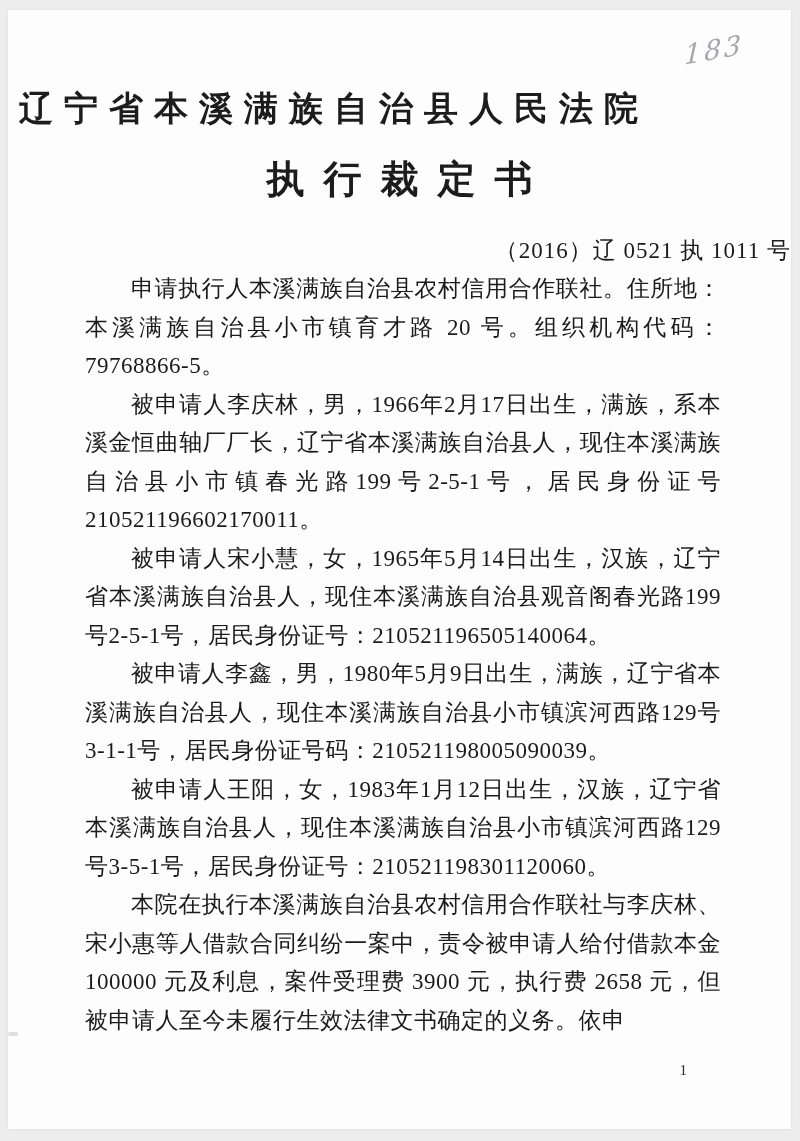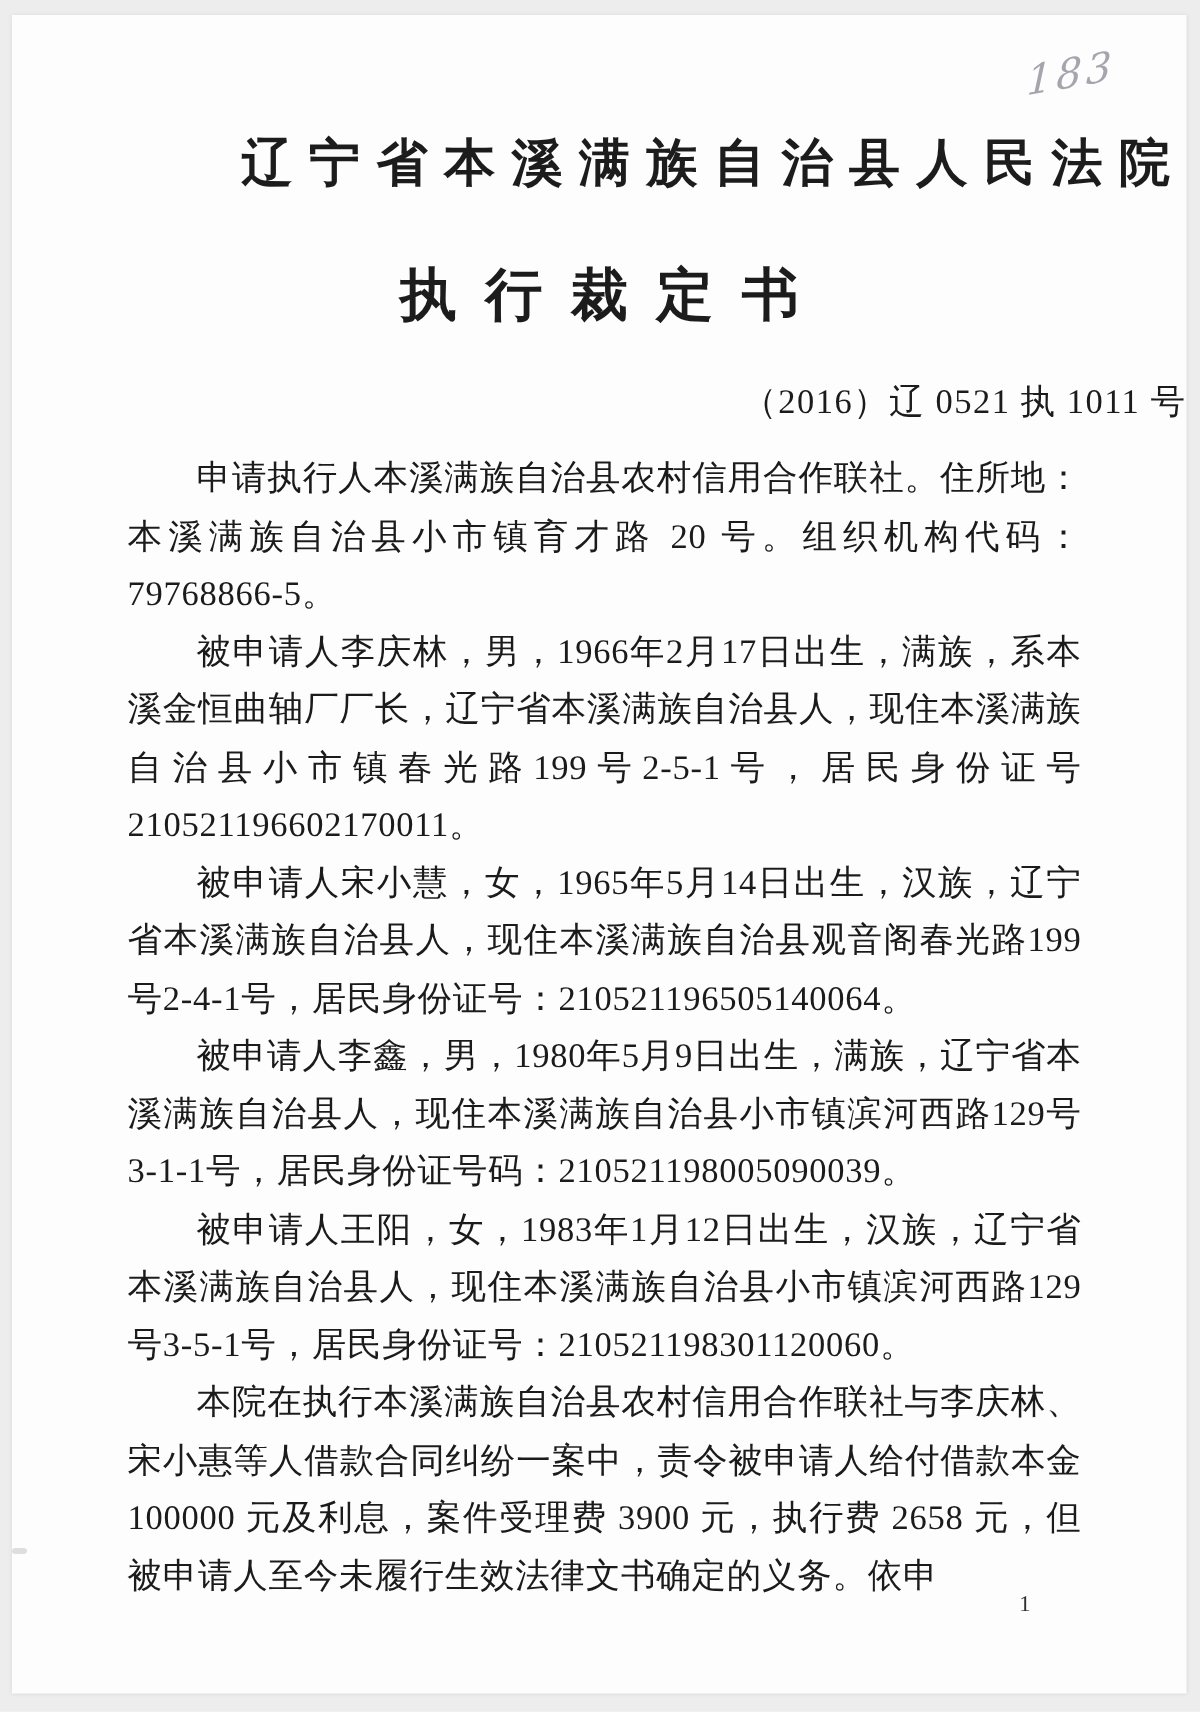--- a/index.html
+++ b/index.html
@@ -33,47 +33,47 @@
     font-size: 27px;
     font-style: italic;
     color: #90909b;
     opacity: 0.8;
     transform: rotate(-10deg) skewX(-12deg);
     letter-spacing: 3px;
     font-family: "DejaVu Serif", serif;
   }
   .court-name {
     padding-top: 76px;
-    text-align: right;
+    text-align: left;
     font-size: 34px;
     font-weight: bold;
     letter-spacing: 11px;
     text-indent: 11px;
     color: #1c1c1c;
     white-space: nowrap;
   }
   .doc-title {
-    margin-top: 39px;
+    margin-top: 22px;
     text-align: center;
     font-size: 38px;
     font-weight: bold;
     letter-spacing: 19px;
     text-indent: 19px;
     color: #1c1c1c;
     white-space: nowrap;
   }
   .case-number {
     margin-top: 30px;
     text-align: right;
     font-size: 23px;
     color: #1b1b1b;
     letter-spacing: 1px;
   }
   .body-text {
-    margin-top: 17px;
+    margin-top: 4px;
     padding-left: 77px;
     padding-right: 70px;
     font-size: 23px;
     line-height: 38.5px;
     text-align: justify;
     color: #1b1b1b;
     letter-spacing: 0.5px;
   }
   .body-text p {
     margin: 0;
@@ -107,21 +107,21 @@
 
     <div class="court-name">辽宁省本溪满族自治县人民法院</div>
 
     <div class="doc-title">执行裁定书</div>
 
     <div class="case-number">（2016）辽 0521 执 1011 号</div>
 
     <div class="body-text">
       <p>申请执行人本溪满族自治县农村信用合作联社。住所地：本溪满族自治县小市镇育才路 20 号。组织机构代码：79768866-5。</p>
       <p>被申请人李庆林，男，1966年2月17日出生，满族，系本溪金恒曲轴厂厂长，辽宁省本溪满族自治县人，现住本溪满族自治县小市镇春光路199号2-5-1号，居民身份证号210521196602170011。</p>
-      <p>被申请人宋小慧，女，1965年5月14日出生，汉族，辽宁省本溪满族自治县人，现住本溪满族自治县观音阁春光路199号2-4-1号，居民身份证号：210521196505140064。</p>
+      <p>被申请人宋小慧，女，1965年5月14日出生，汉族，辽宁省本溪满族自治县人，现住本溪满族自治县观音阁春光路199号2-5-1号，居民身份证号：210521196505140064。</p>
       <p>被申请人李鑫，男，1980年5月9日出生，满族，辽宁省本溪满族自治县人，现住本溪满族自治县小市镇滨河西路129号3-1-1号，居民身份证号码：210521198005090039。</p>
       <p>被申请人王阳，女，1983年1月12日出生，汉族，辽宁省本溪满族自治县人，现住本溪满族自治县小市镇滨河西路129号3-5-1号，居民身份证号：210521198301120060。</p>
       <p>本院在执行本溪满族自治县农村信用合作联社与李庆林、宋小惠等人借款合同纠纷一案中，责令被申请人给付借款本金 100000 元及利息，案件受理费 3900 元，执行费 2658 元，但被申请人至今未履行生效法律文书确定的义务。依申</p>
     </div>
 
     <div class="smudge"></div>
 
     <div class="page-number">1</div>
 
   </div>

